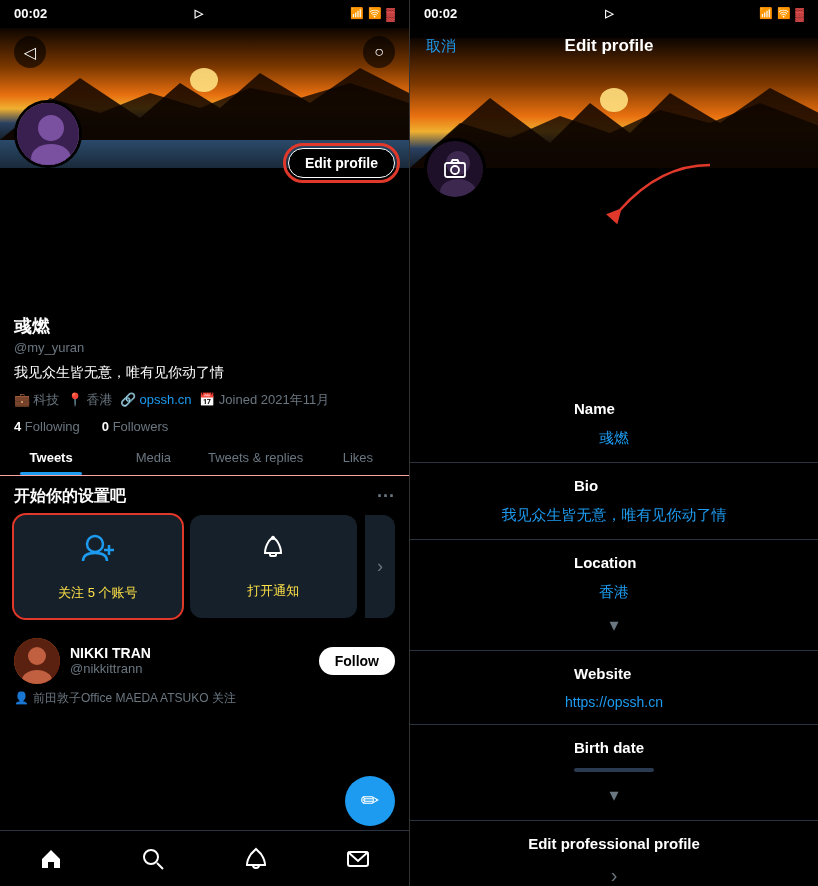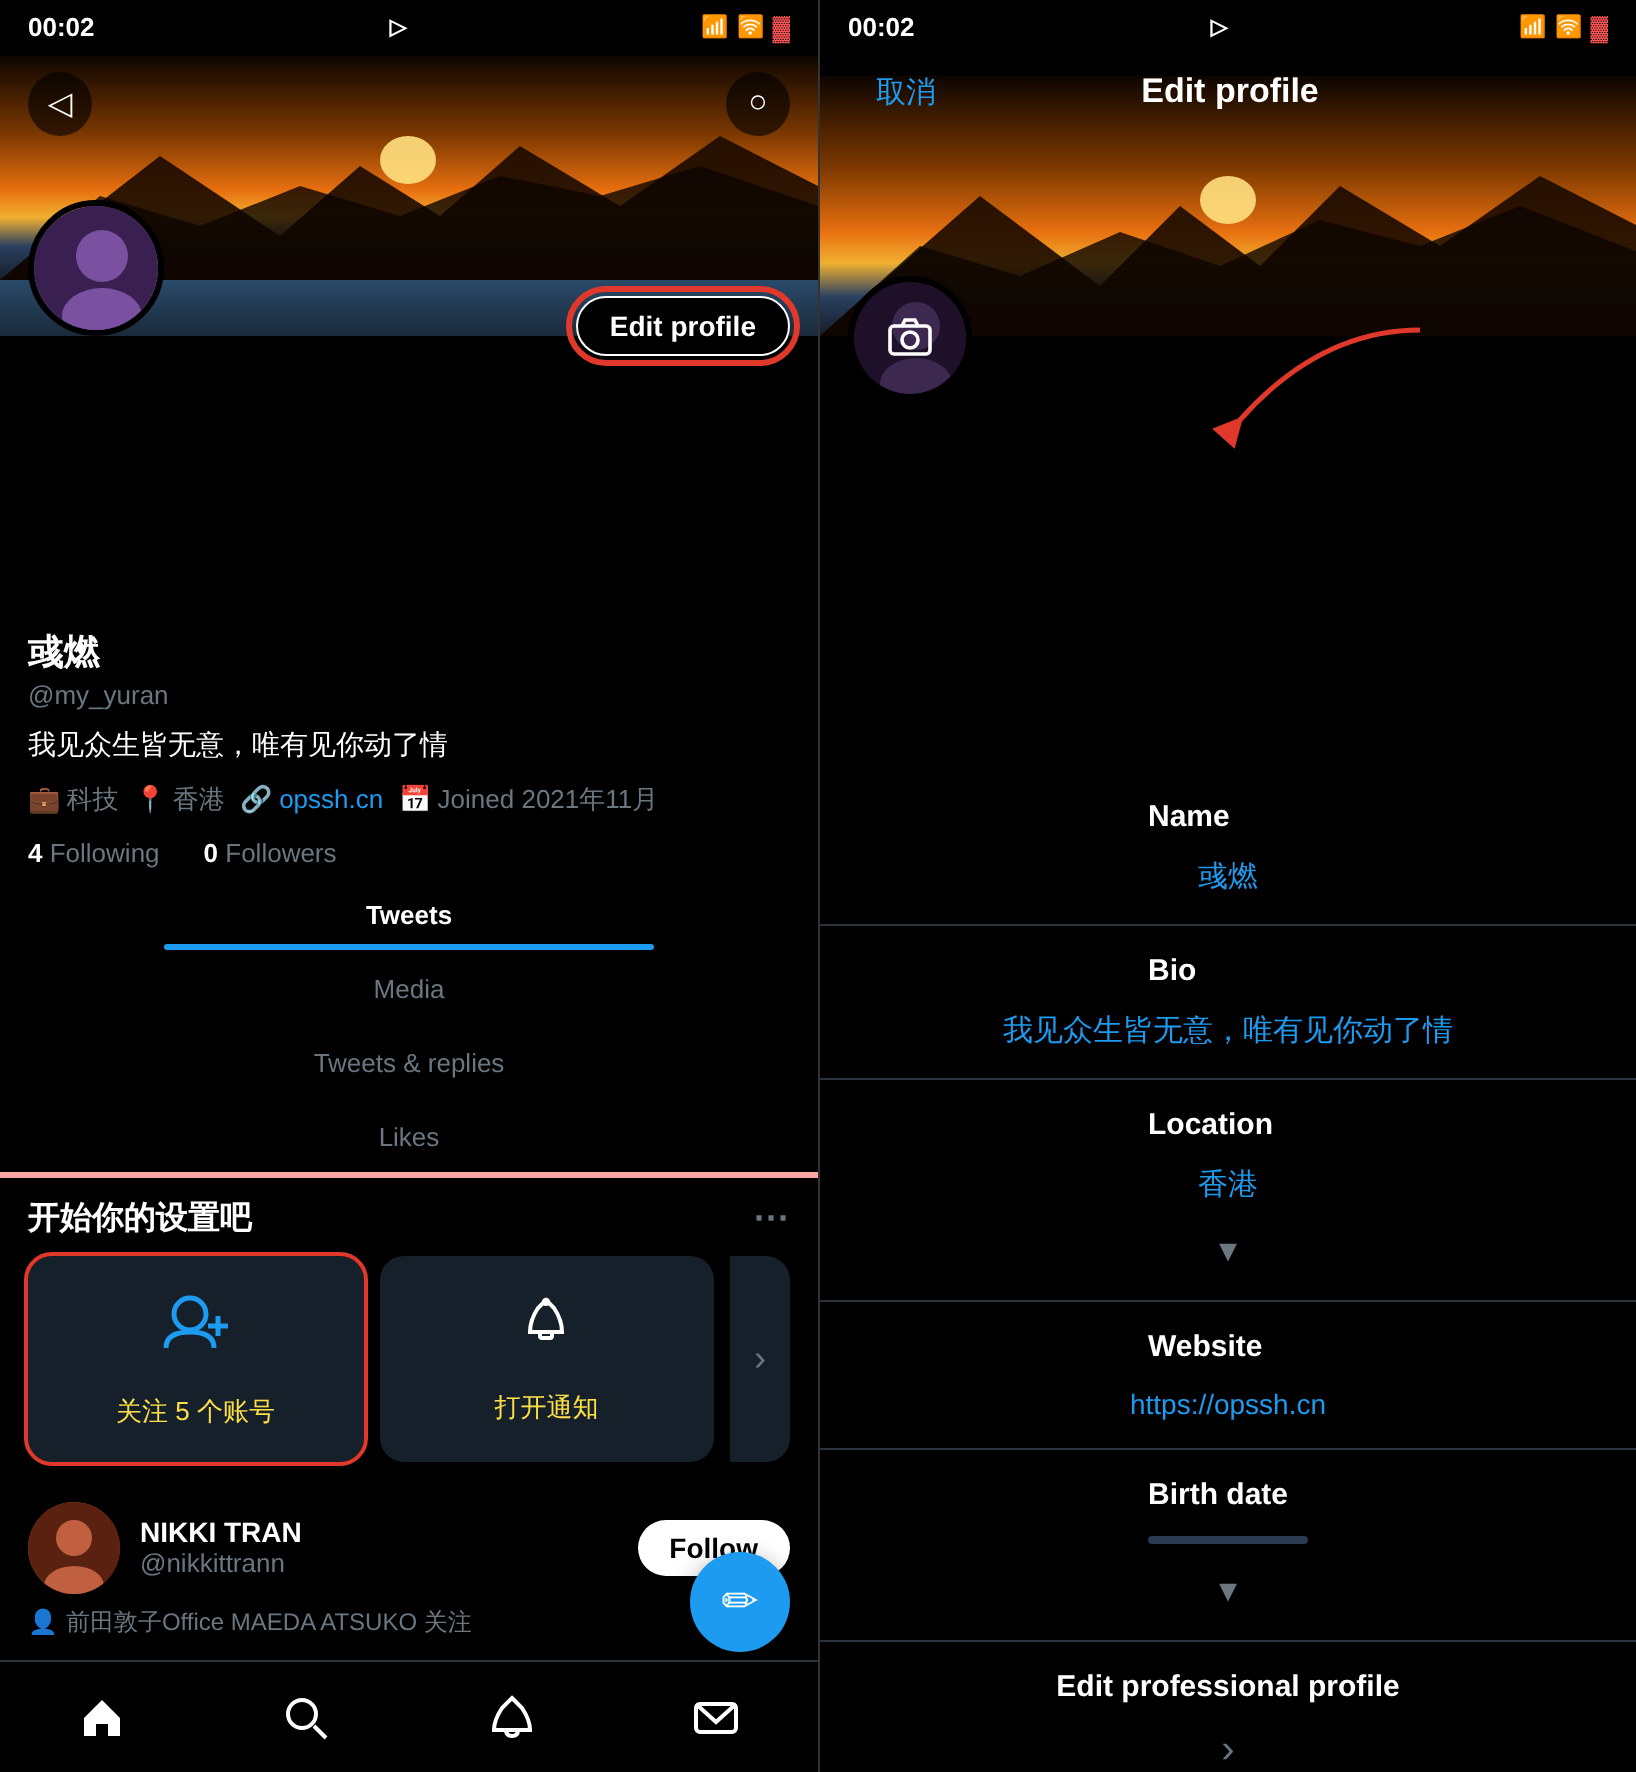--- a/index.html
+++ b/index.html
@@ -174,23 +174,22 @@
       gap: 22px;
       font-size: 13px;
       margin-bottom: 4px;
     }
     .follow-count .count { font-weight: 700; color: #fff; }
     .follow-count .label { color: #6a7680; }
 
     
     .tabs {
       display: flex;
-      border-bottom: 3px solid #fca5a5;
+      border-bottom: 1px solid #fca5a5;
       margin-top: 4px;
-      flex-direction: column;
     }
     .tab {
       flex: 1;
       text-align: center;
       padding: 12px 0 10px;
       font-size: 13px;
       color: #6a7680;
       cursor: pointer;
       position: relative;
     }
@@ -315,21 +314,20 @@
 
     
     .right-header {
       display: flex;
       align-items: center;
       justify-content: space-between;
       padding: 8px 16px;
       position: absolute;
       top: 28px; left: 0; right: 0;
       z-index: 10;
-      margin-left: 12px;
     }
     .cancel-btn {
       color: #1d9bf0;
       font-size: 15px;
       cursor: pointer;
       background: none; border: none;
     }
     .header-title {
       font-size: 17px;
       font-weight: 800;

